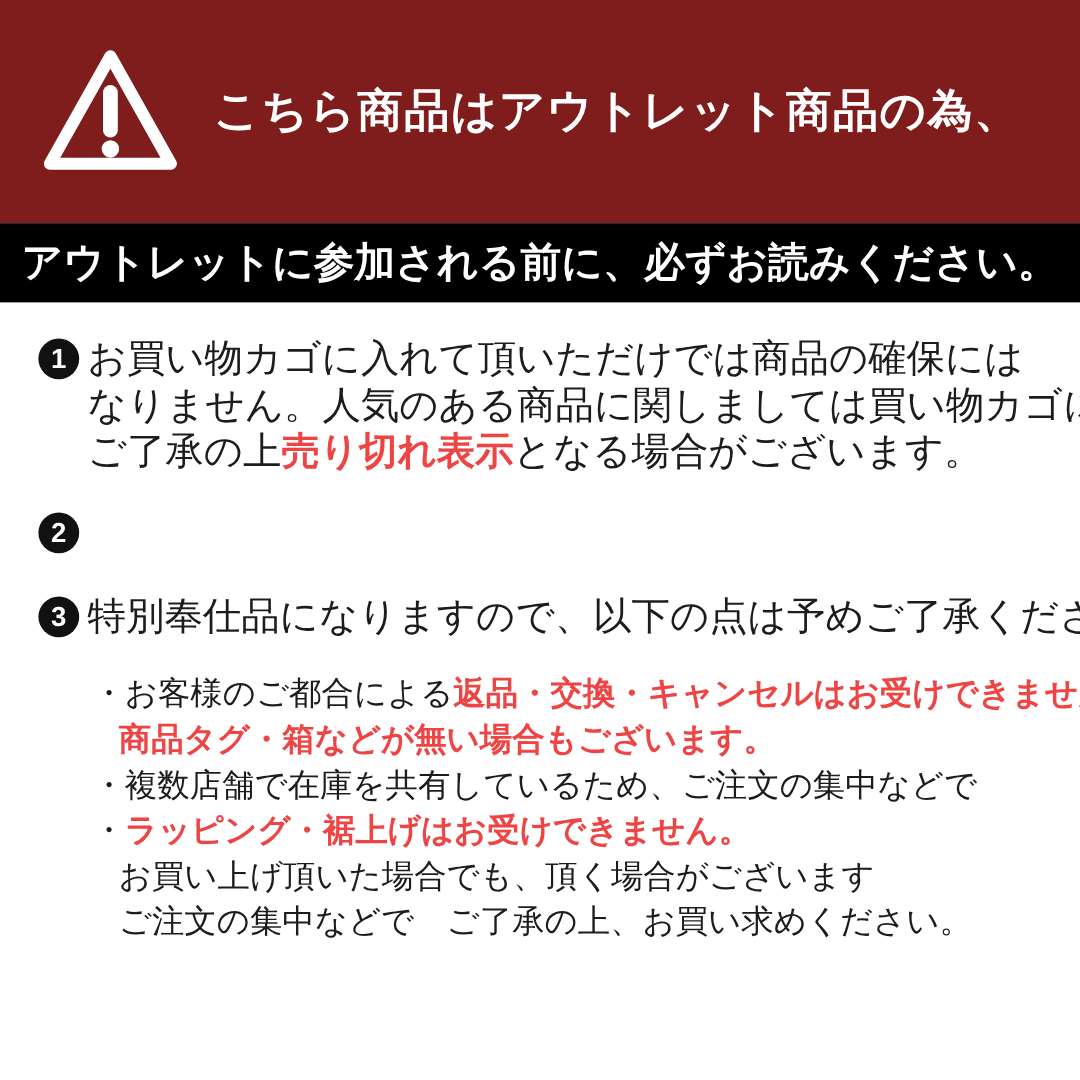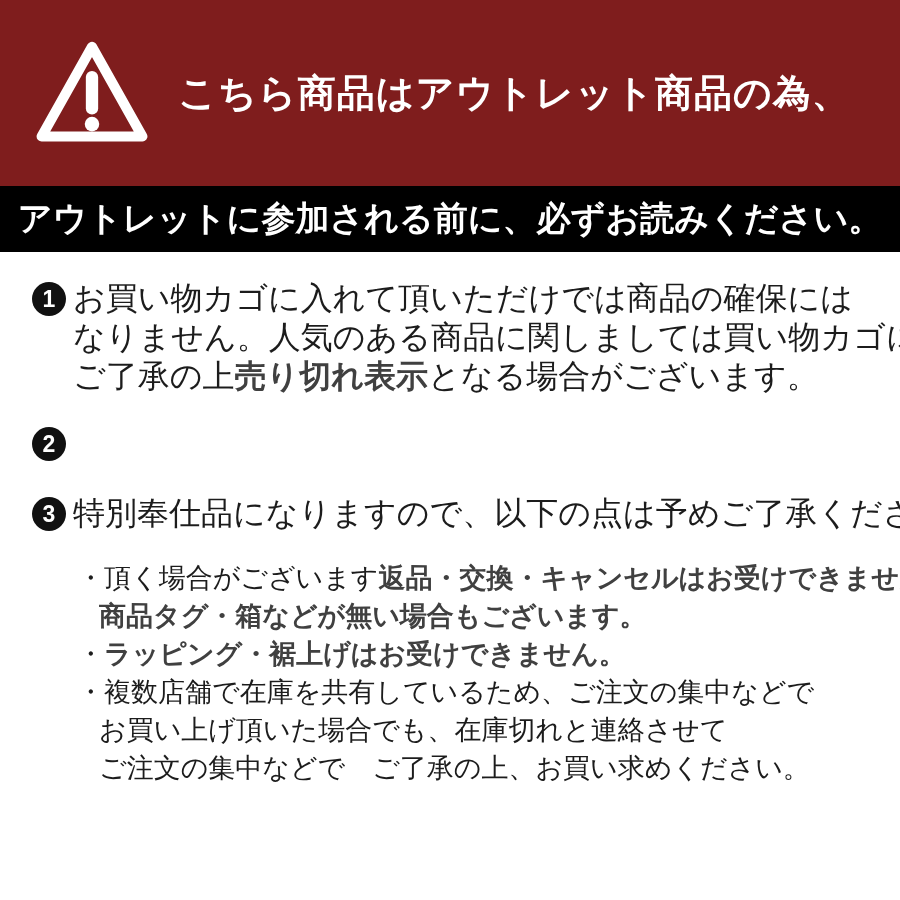--- a/index.html
+++ b/index.html
@@ -54,21 +54,21 @@
     width: 34px; height: 34px; border-radius: 50%;
     background: #111111; color: #ffffff;
     font-size: 23px; font-weight: bold;
     display: flex; align-items: center; justify-content: center;
     flex: 0 0 auto;
     margin-top: 3px; margin-right: 7px;
   }
   .item-lines { font-size: 32px; line-height: 39px; }
   .item-line { white-space: nowrap; }
 
-  .em { color: #404040; font-weight: bold; }
+  .em { color: #ef4444; font-weight: bold; }
 
   
   .notes { margin: 26px 0 0 45px; font-size: 27px; line-height: 38px; }
   .note-line { white-space: nowrap; }
   .note-indent { padding-left: 22px; font-family: Liberation Serif, serif; }
 </style>
 </head>
 <body>
 
 <div class="banner">
@@ -104,21 +104,21 @@
   </div>
 
   <div class="item item-3">
     <div class="badge">3</div>
     <div class="item-lines">
       <div class="item-line"><span>特別奉仕品になりますので、以下の点は予めご了承ください。</span><span class="em"></span><span></span></div>
     </div>
   </div>
 
   <div class="notes">
-    <div class="note-line"><span>・頂く場合がございます</span><span class="em">返品・交換・キャンセルはお受けできません。</span><span></span></div>
+    <div class="note-line"><span>・お客様のご都合による</span><span class="em">返品・交換・キャンセルはお受けできません。</span><span></span></div>
     <div class="note-line note-indent"><span></span><span class="em">商品タグ・箱などが無い場合もございます。</span><span></span></div>
+    <div class="note-line"><span>・複数店舗で在庫を共有しているため、ご注文の集中などで</span><span class="em"></span><span></span></div>
     <div class="note-line"><span>・</span><span class="em">ラッピング・裾上げはお受けできません。</span><span></span></div>
-    <div class="note-line"><span>・複数店舗で在庫を共有しているため、ご注文の集中などで</span><span class="em"></span><span></span></div>
-    <div class="note-line note-indent"><span>お買い上げ頂いた場合でも、在庫切れと連絡させて</span><span class="em"></span><span></span></div>
+    <div class="note-line note-indent"><span>お買い上げ頂いた場合でも、頂く場合がございます</span><span class="em"></span><span></span></div>
     <div class="note-line note-indent"><span>ご注文の集中などで　ご了承の上、お買い求めください。</span><span class="em"></span><span></span></div>
   </div>
 
 </div>
 
 </body></html>

